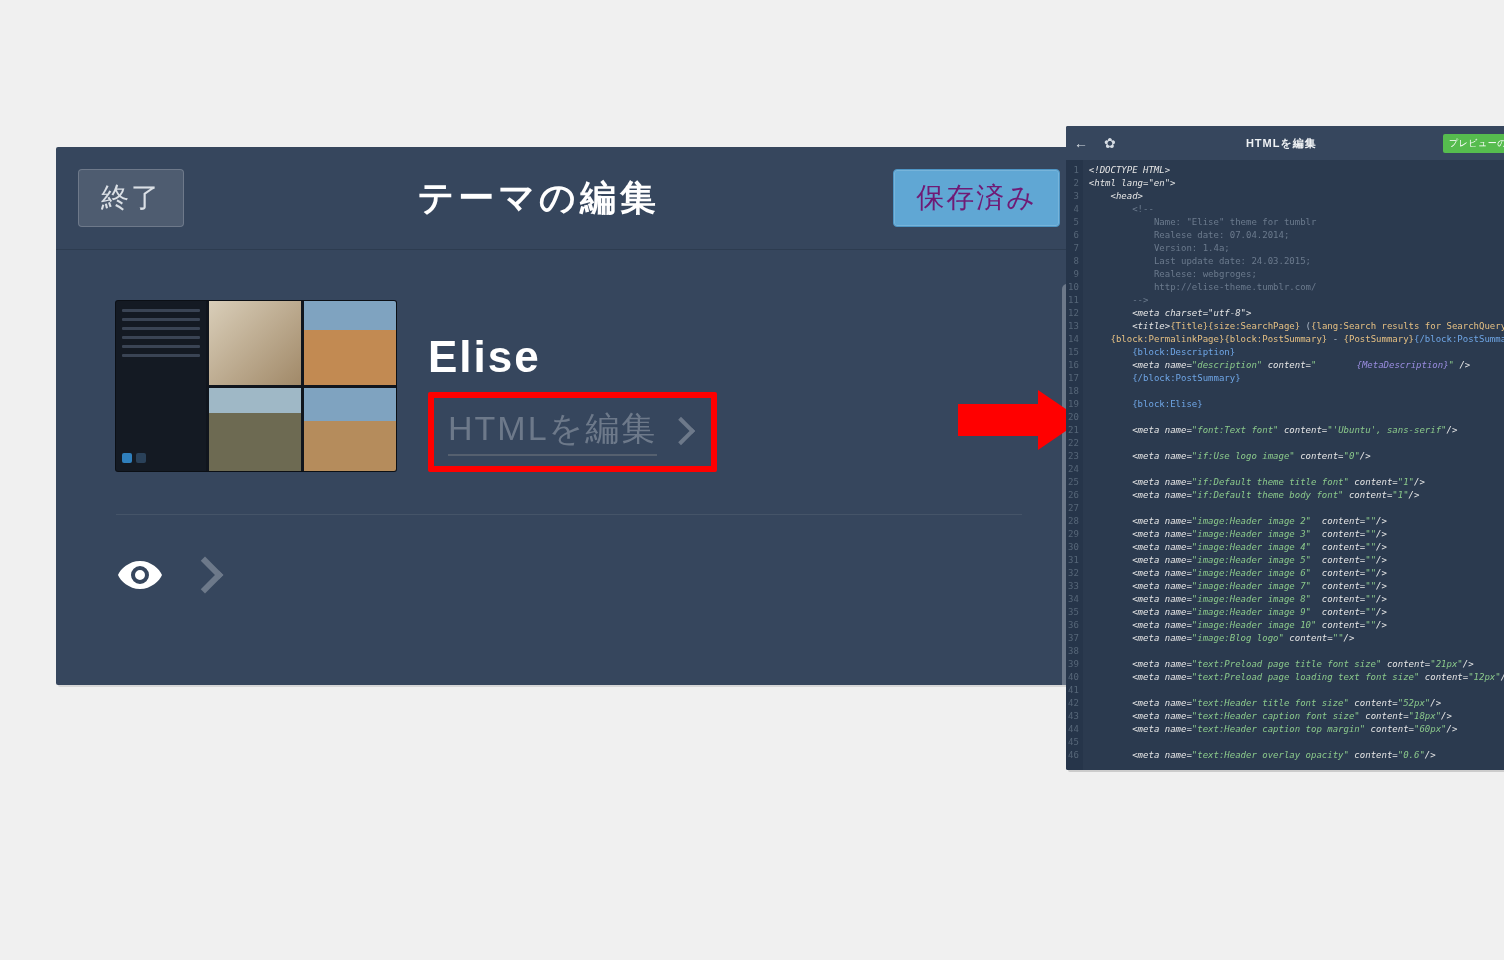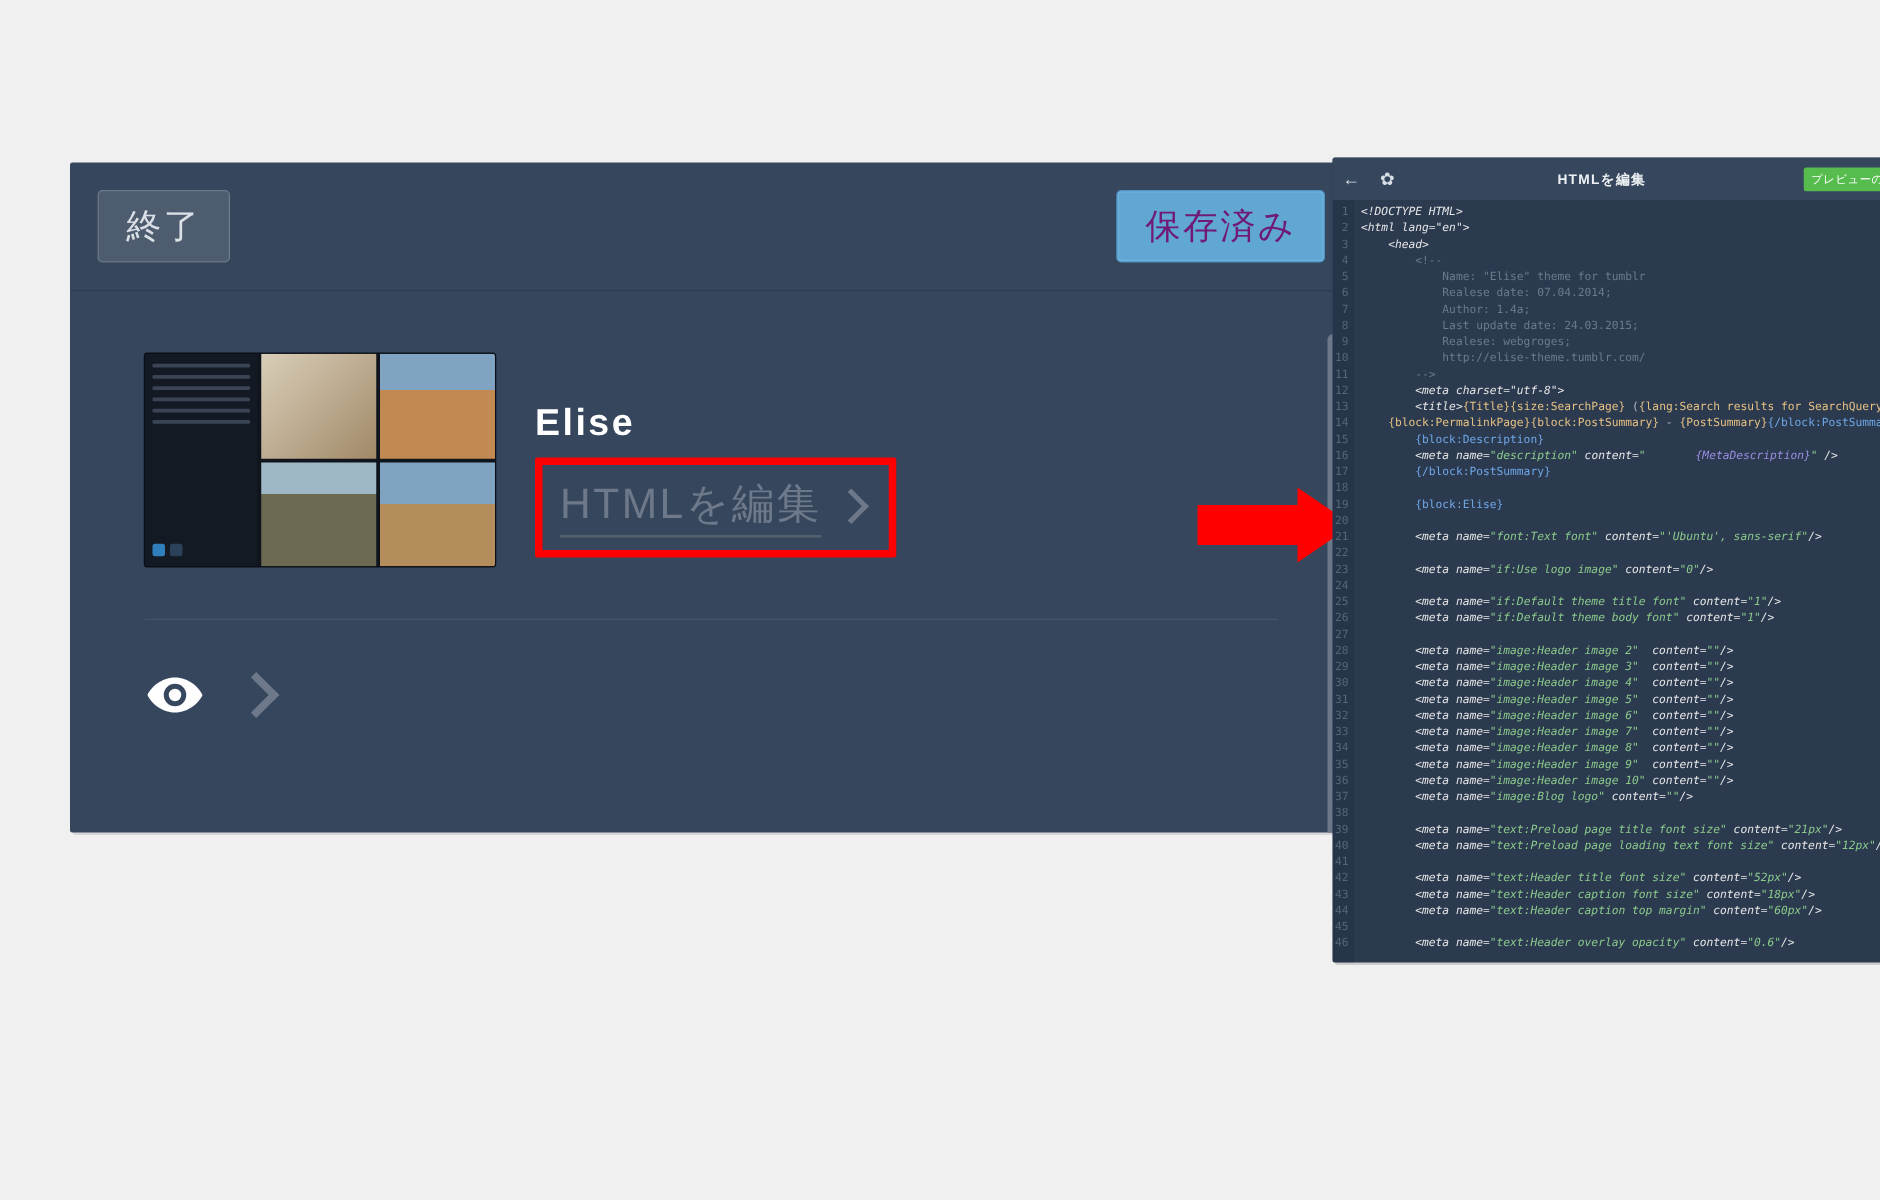--- a/index.html
+++ b/index.html
@@ -22,21 +22,21 @@
     top: 90px;
     width: 1392px;
     height: 688px;
     background: #f0f0f0;
   }
 
   
   .left-panel {
     position: absolute;
     left: 0;
-    top: 40px;
+    top: 57px;
     width: 1026px;
     background: #36465d;
     border-radius: 2px;
     box-shadow: 2px 2px 0 rgba(0,0,0,0.1);
     overflow: hidden;
   }
   .lp-header {
     display: flex;
     align-items: center;
     justify-content: space-between;
@@ -110,21 +110,21 @@
   .thumb-side .dots span{width:10px;height:10px;border-radius:2px;}
   .thumb-side .d1{background:#2f7fbc;}
   .thumb-side .d2{background:#2a4159;}
   .thumb-cell { background:#7e6a4b; }
   .c1{background:linear-gradient(135deg,#d9ceb9,#a18968);}
   .c2{background:linear-gradient(#7fa3c0 35%,#c28a52 35%);}
   .c3{background:linear-gradient(#9fb8c6 30%,#6d6a52 30%);}
   .c4{background:linear-gradient(#7fa3c0 40%,#b58c5c 40%);}
 
   .theme-meta { display:flex; flex-direction:column; gap:10px; }
-  .theme-name { color:#ffffff; font-size:30px; font-weight:600; letter-spacing:2px;margin-top:32px; }
+  .theme-name { color:#ffffff; font-size:44px; font-weight:600; letter-spacing:2px;margin-top:32px; }
   .edit-html-pill {
     position: relative;
     display: inline-flex;
     align-items: center;
     gap: 14px;
     padding: 8px 20px 10px 14px;
     border: 6px solid #ff0000;
     border-radius: 2px;
     cursor: pointer;
   }
@@ -274,20 +274,21 @@
 </style>
 </head>
 <body>
 
 <div class="stage">
   <div class="frame">
 
     <div class="left-panel">
       <div class="lp-header">
         <div class="btn btn-exit">終了</div>
+        <div class="lp-title">テーマの編集</div>
         <div class="btn btn-saved">保存済み</div>
       </div>
       <div class="lp-body">
         <div class="scrollbar"></div>
 
         <div class="theme-row">
           <div class="theme-thumb">
             <div class="thumb-side">
               <div class="line"></div>
                 <div class="line"></div>
@@ -386,21 +387,21 @@
 44
 45
 46
 </div>
         <div class="code" id="code"><span class="tag">&lt;!DOCTYPE HTML&gt;</span>
 <span class="tag">&lt;html lang="en"&gt;</span>
     <span class="tag">&lt;head&gt;</span>
         <span class="cmt">&lt;!--</span>
             <span class="cmt">Name: "Elise" theme for tumblr</span>
             <span class="cmt">Realese date: 07.04.2014;</span>
-            <span class="cmt">Author: 1.4a;</span>
+            <span class="cmt">Version: 1.4a;</span>
             <span class="cmt">Last update date: 24.03.2015;</span>
             <span class="cmt">Realese: webgroges;</span>
             <span class="cmt">http://elise-theme.tumblr.com/</span>
         <span class="cmt">--&gt;</span>
         <span class="tag">&lt;meta charset="utf-8"&gt;</span>
         <span class="tag">&lt;title&gt;</span><span class="tumbv">{Title}</span><span class="tumbl"><span class="tumbv">{size:SearchPage}</span></span> (<span class="tumbv">{lang:Search results for SearchQuery}</span>)
     <span class="tumbl"><span class="tumbv">{block:PermalinkPage}</span></span><span class="tumbl"><span class="tumbv">{block:PostSummary}</span></span> - <span class="tumbv">{PostSummary}</span><span class="tumbl">{/block:PostSummary}</span>
         <span class="tumbl">{block:Description}</span>
         <span class="tag">&lt;meta name=<span class="attr">"description"</span> content=<span class="attr">"<span class="tumb">{MetaDescription}</span>"</span> /&gt;</span>
         <span class="tumbl">{/block:PostSummary}</span>

